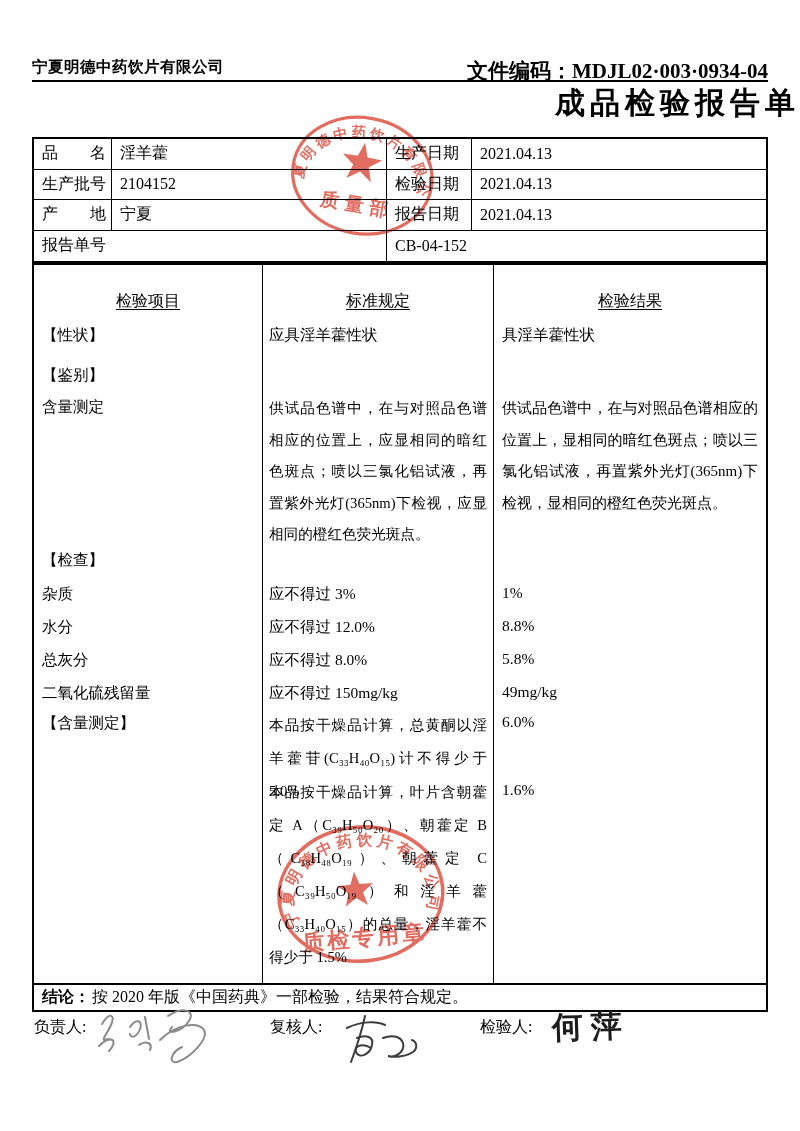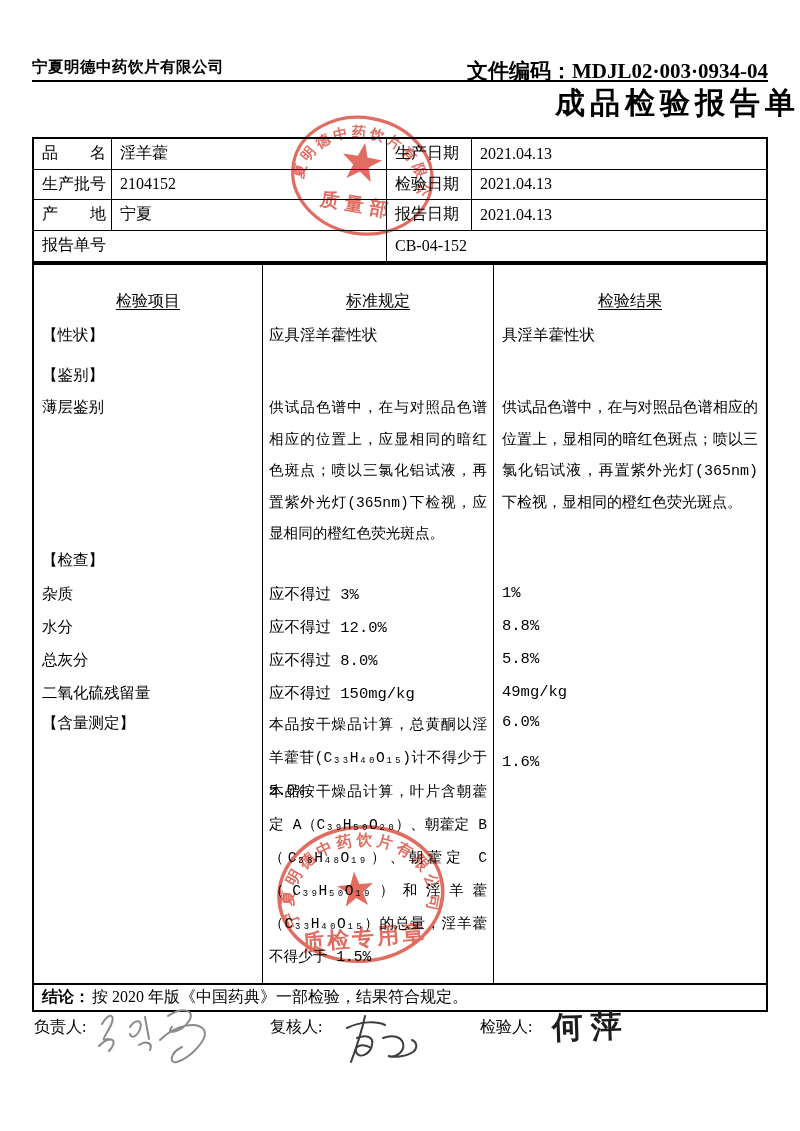--- a/index.html
+++ b/index.html
@@ -19,29 +19,29 @@
   .info-table .nbb{border-bottom:none;}
   .span12{grid-column:1/3;}
   .span34{grid-column:3/5;}
   
   .main-table{position:absolute;left:32px;top:263px;width:736px;height:722px;border:2px solid #000;box-sizing:border-box;font-size:15.5px;}
   .mcol{position:absolute;top:0;height:100%;box-sizing:border-box;}
   .mcol1{left:0;width:229px;border-right:1.5px solid #000;}
   .mcol2{left:229px;width:231px;border-right:1.5px solid #000;}
   .mcol3{left:460px;right:0;}
   .mhead{position:absolute;top:26px;left:0;right:0;text-align:center;font-size:16px;text-decoration:underline;text-underline-offset:3px;}
-  .cell{position:absolute;left:8px;right:8px;font-family:Liberation Mono, monospace;}
+  .cell{position:absolute;left:8px;right:8px;}
   .mcol2 .cell{left:6px;right:6px;}
   .p-long{line-height:31.5px;text-align:justify;}
   .mcol2 .p-long,.mcol2 .p-assay1,.mcol2 .p-assay2{font-size:14.6px;}
   .mcol3 .p-long{font-size:15px;}
   .p-assay1,.p-assay2{line-height:33px;text-align:justify;}
   .t60{top:60px}.t100{top:100px}.t132{top:132px}.p-long{top:128px}
   .t285{top:285px}.t319{top:319px}.t352{top:352px}.t385{top:385px}.t418{top:418px}
-  .t448{top:448px}.p-assay1{top:444px}.p-assay2{top:511px}.t516{top:488px}
+  .t448{top:448px}.p-assay1{top:444px}.p-assay2{top:511px}.t516{top:516px}
   
   .conclusion{position:absolute;left:32px;top:983px;width:736px;height:29px;border:2px solid #000;box-sizing:border-box;
               display:flex;align-items:center;padding:0 8px;font-size:16px;}
   .conclusion b{font-weight:bold;margin-right:2px;}
   .sig-label{position:absolute;top:1017px;font-size:16px;}
   .sl1{left:34px}.sl2{left:270px}.sl3{left:480px}
   .inspector-name{position:absolute;left:552px;top:1006px;font-size:31px;font-weight:600;letter-spacing:8px;color:#1c1c1c;transform:rotate(-2deg);}
   .sigsvg{position:absolute;}
   
   .stamp{position:absolute;color:var(--stamp,#dd584a);opacity:.88;mix-blend-mode:multiply;}
@@ -76,21 +76,21 @@
 
     <div class="c span12 nbb">报告单号</div>
     <div class="c span34 nbr nbb">CB-04-152</div>
   </div>
 
   <div class="main-table">
     <div class="mcol mcol1">
       <div class="mhead">检验项目</div>
       <div class="cell t60">【性状】</div>
       <div class="cell t100">【鉴别】</div>
-      <div class="cell t132">薄层鉴别</div>
+      <div class="cell t132">含量测定</div>
       <div class="cell t285">【检查】</div>
       <div class="cell t319">杂质</div>
       <div class="cell t352">水分</div>
       <div class="cell t385">总灰分</div>
       <div class="cell t418">二氧化硫残留量</div>
       <div class="cell t448">【含量测定】</div>
     </div>
     <div class="mcol mcol2">
       <div class="mhead">标准规定</div>
       <div class="cell t60">应具淫羊藿性状</div>

